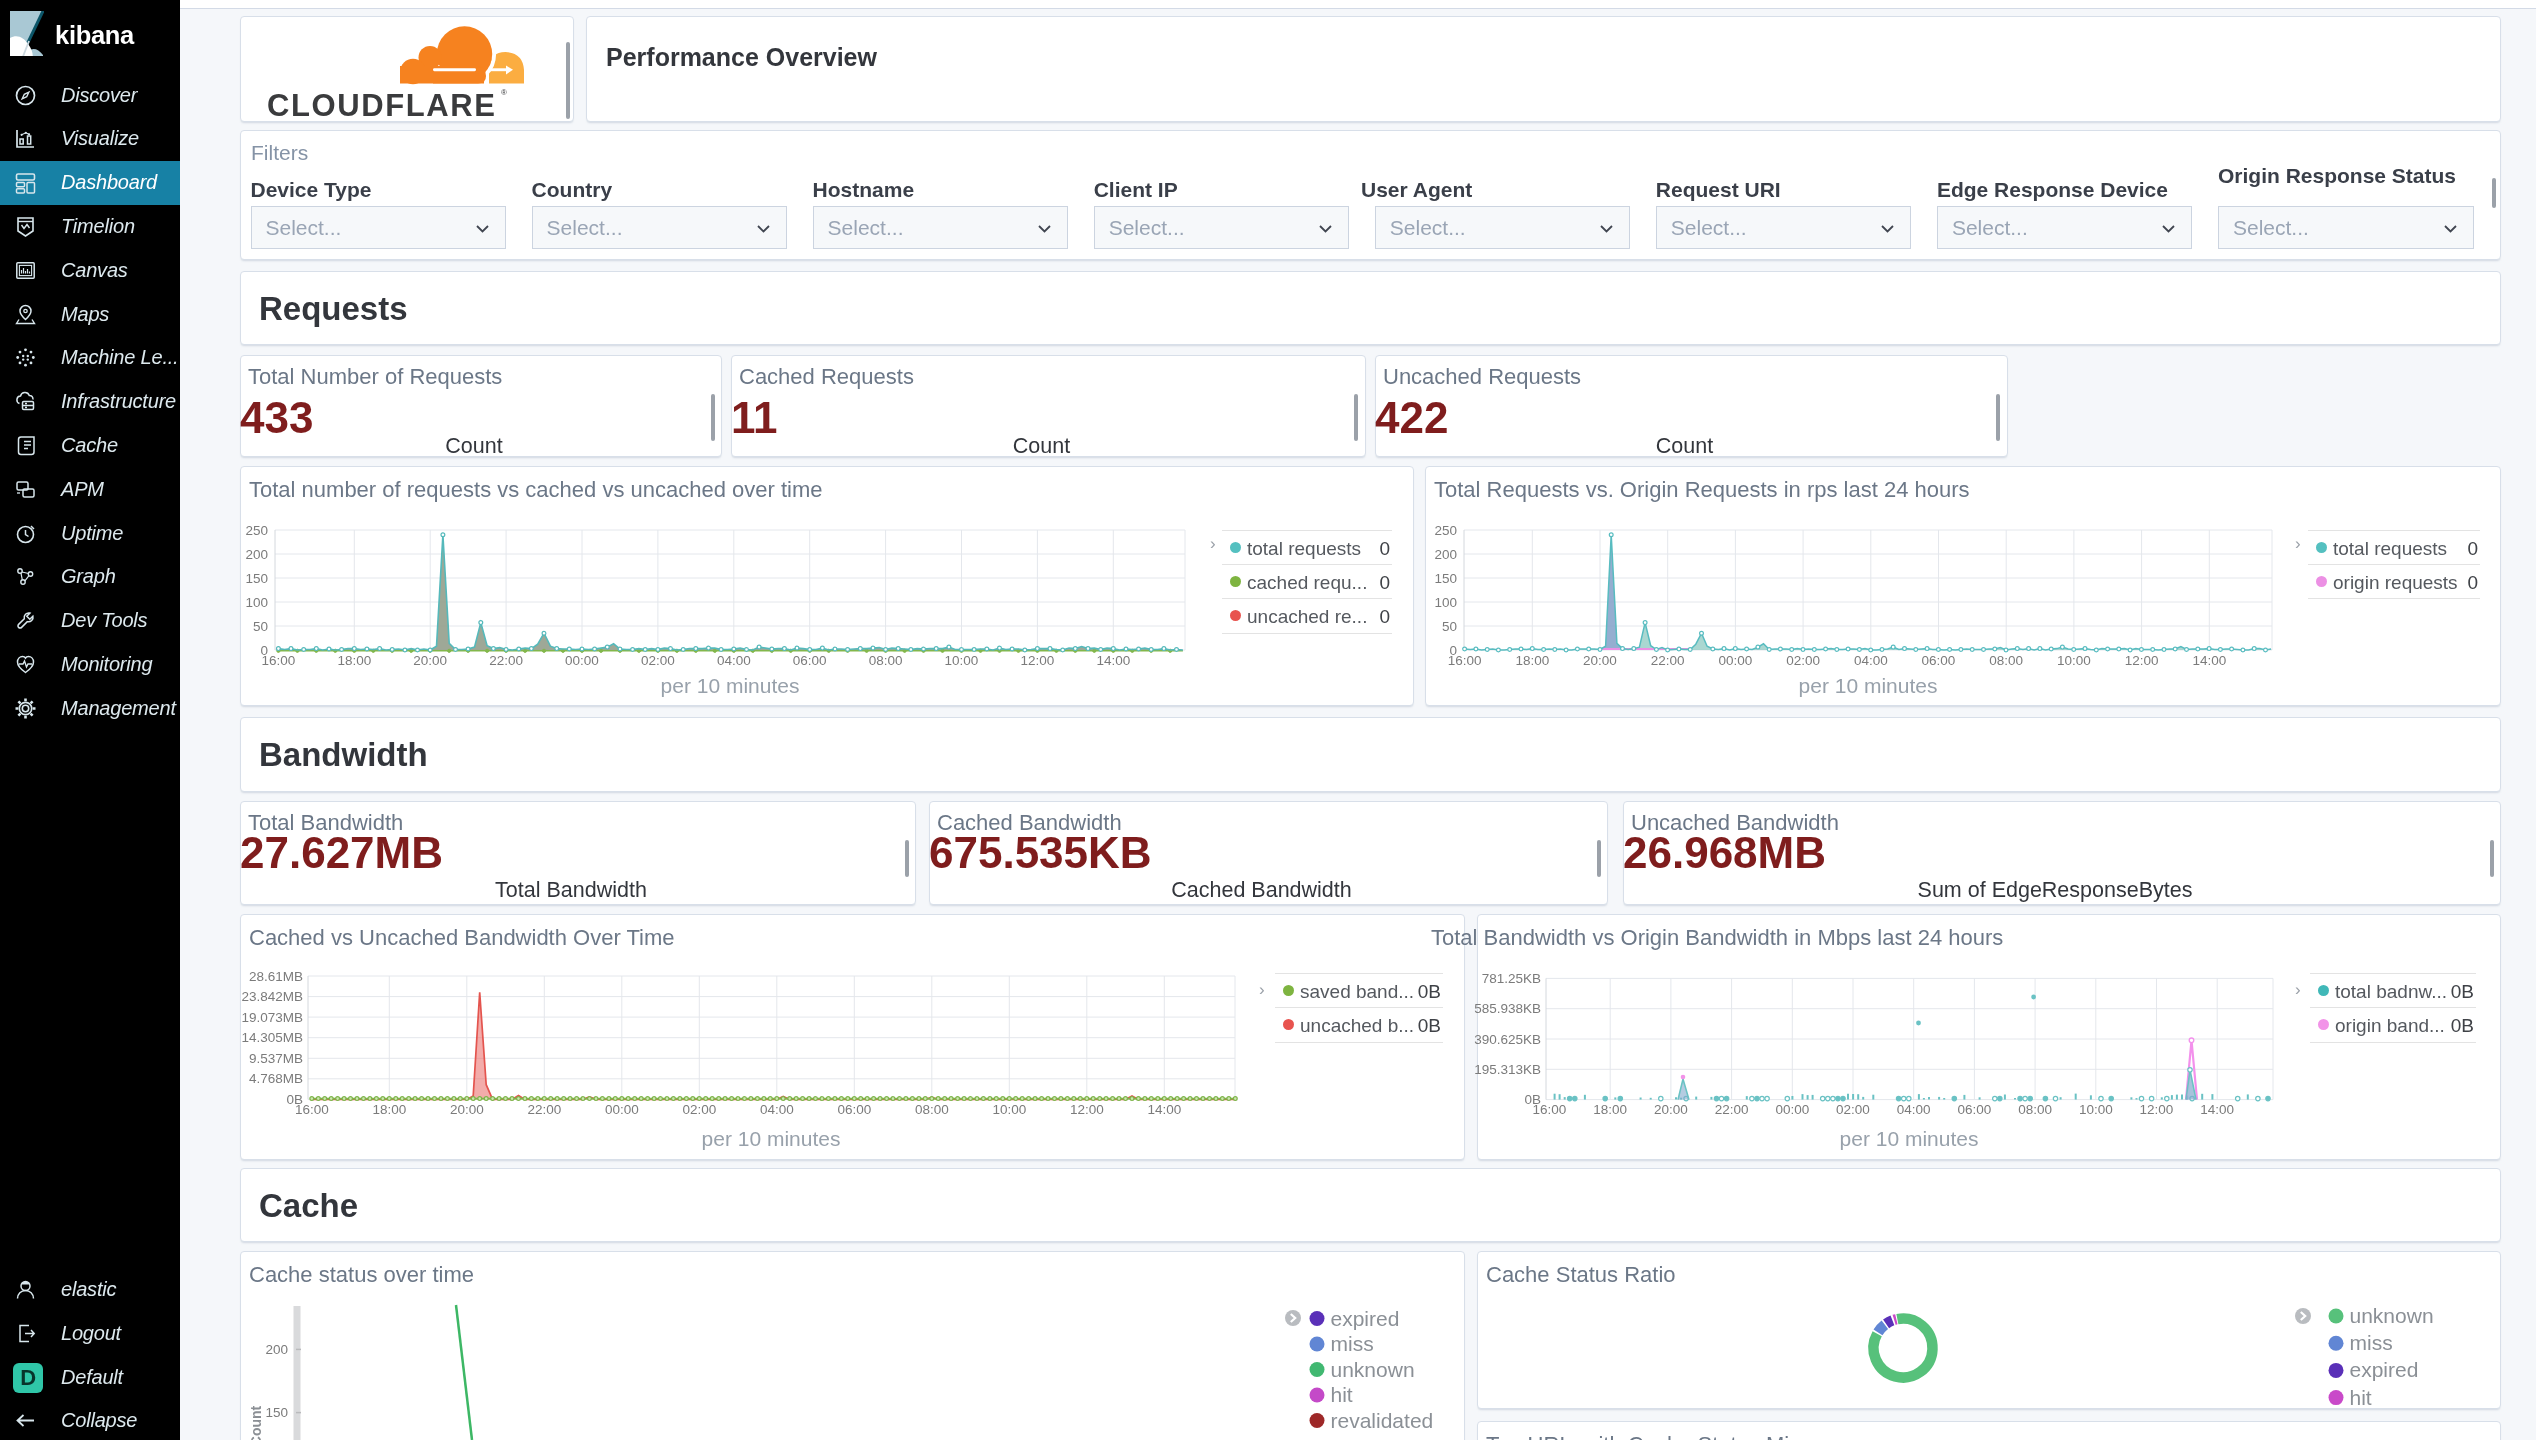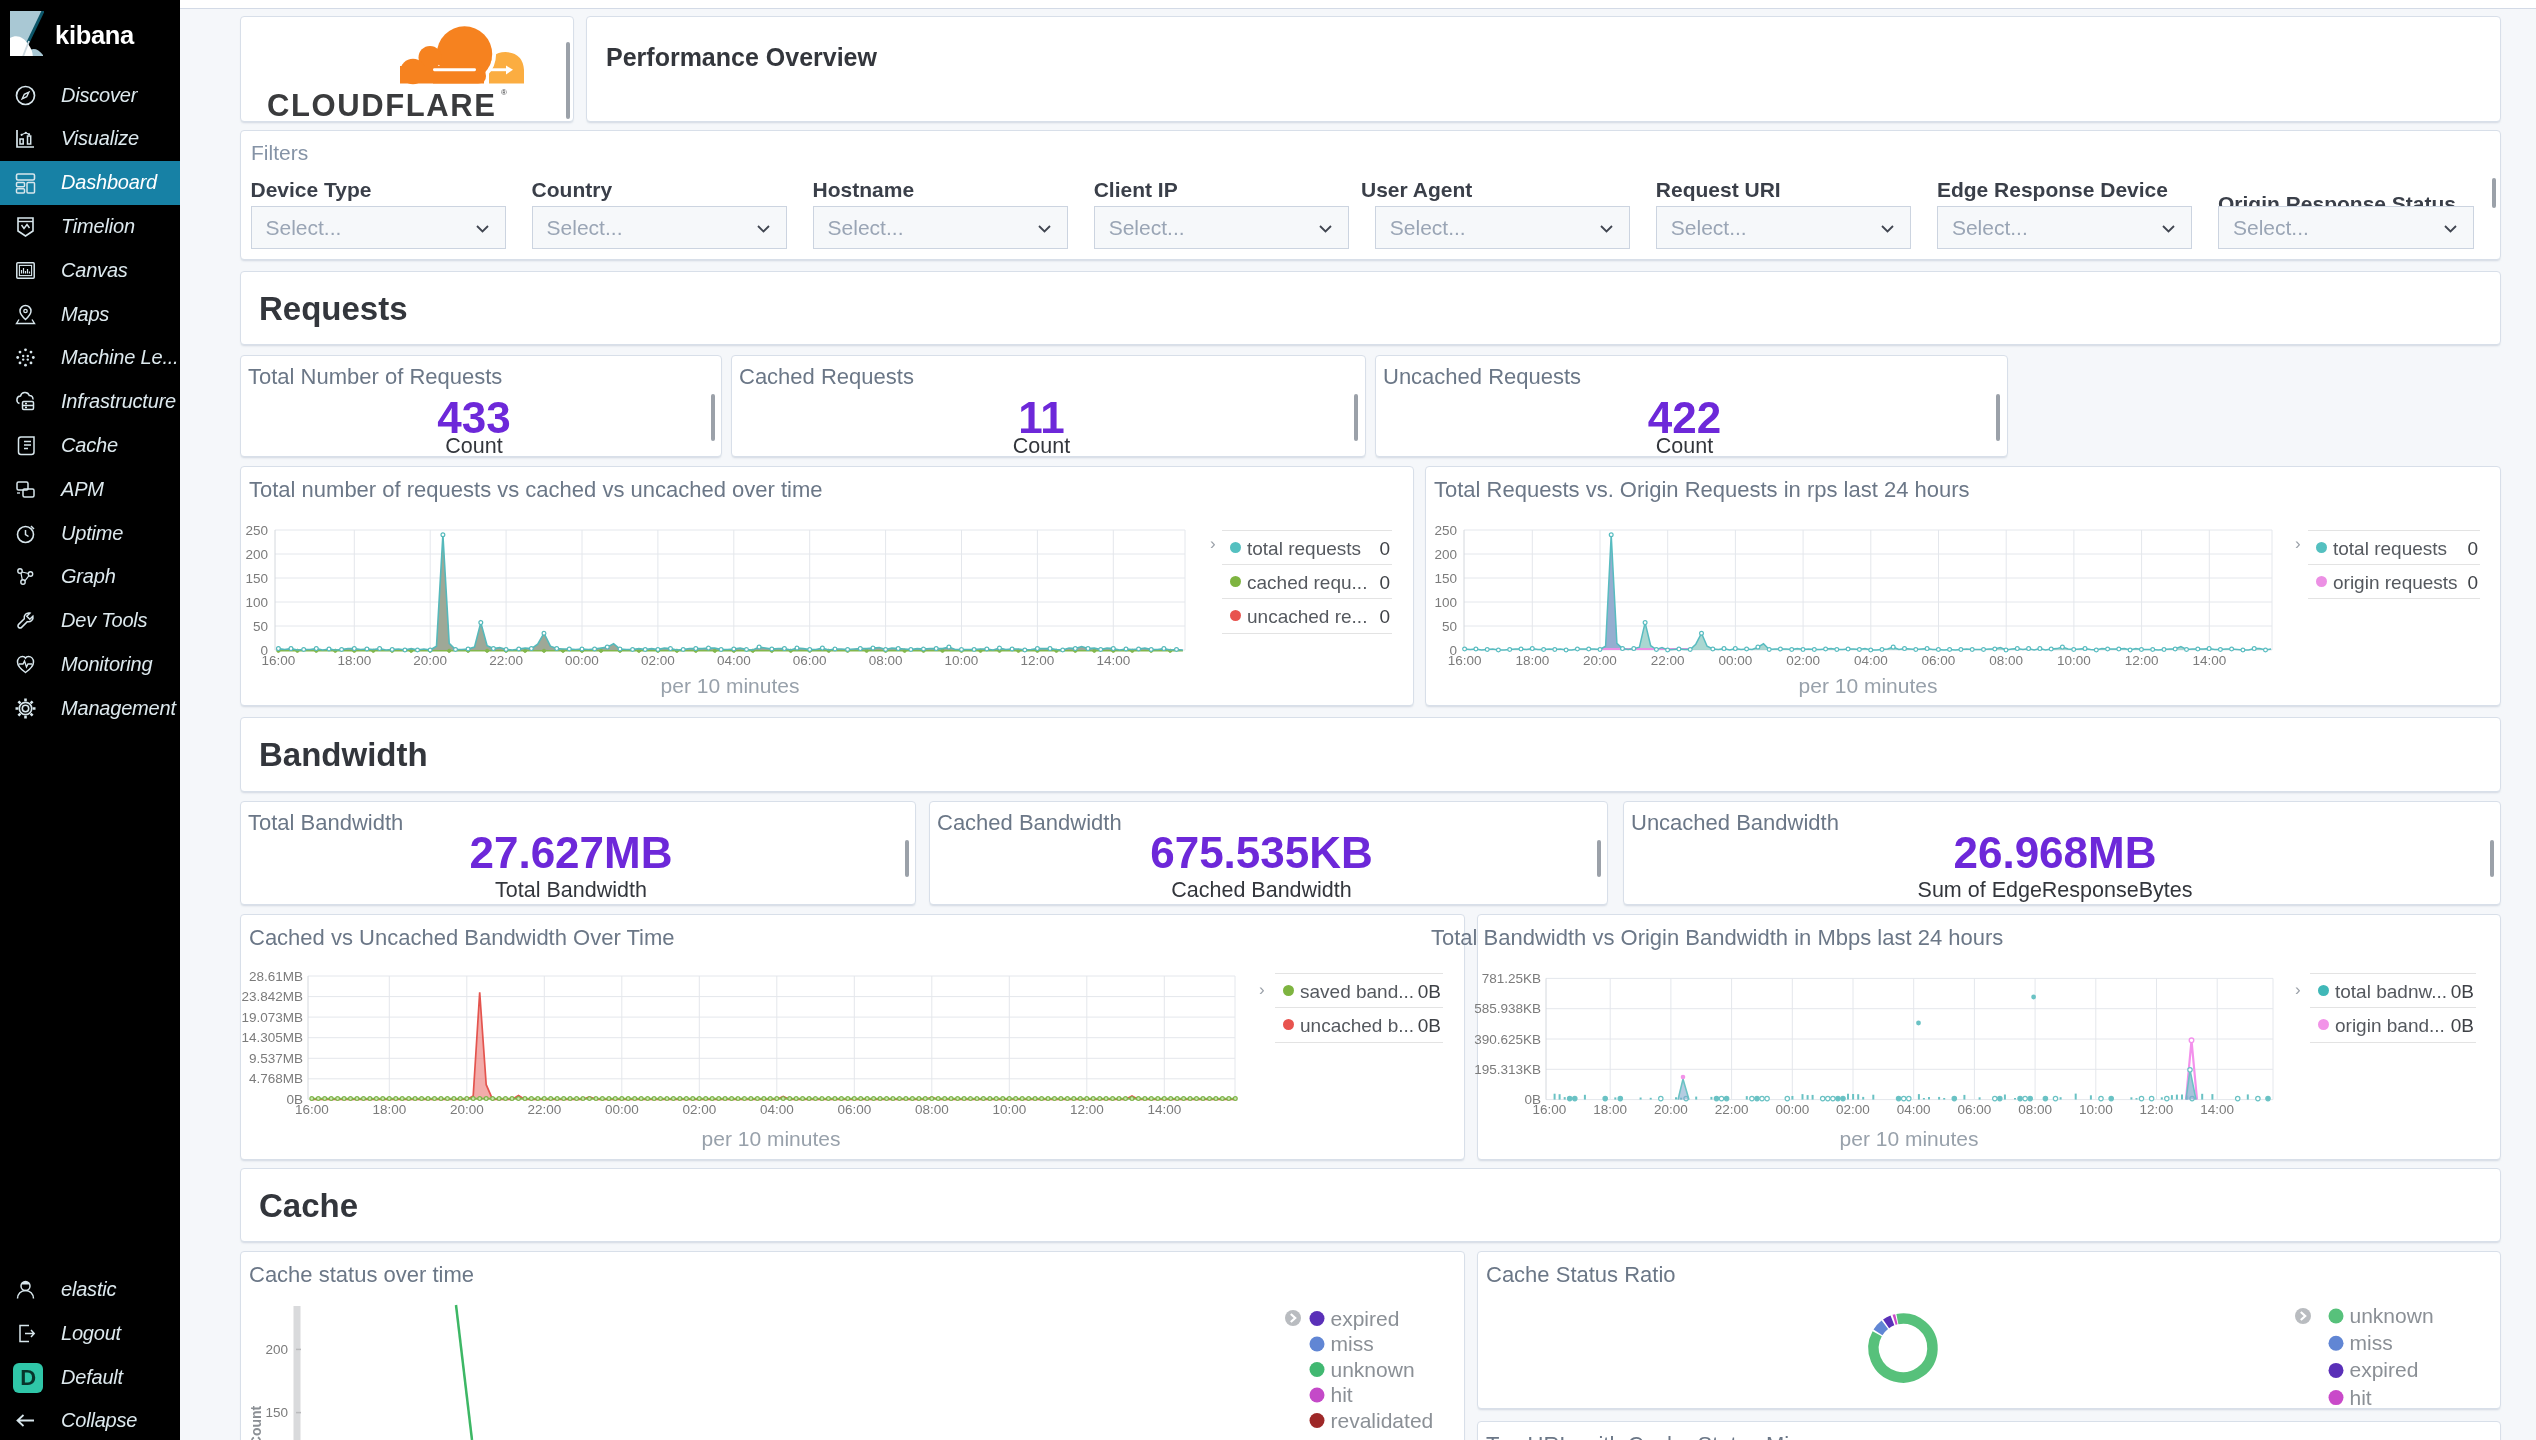--- a/index.html
+++ b/index.html
@@ -16,21 +16,21 @@
 .panel { position:absolute; background:#fff; border:1px solid #d8dfe9; border-radius:4px;
   box-shadow:0 2px 2px -1px rgba(130,145,170,0.3); }
 .shead { position:absolute; font-size:33px; font-weight:bold; color:#33363c; }
 .ptitle { position:absolute; font-size:25px; font-weight:bold; color:#33363c; }
 .ftitle { position:absolute; font-size:21px; color:#8593a6; }
 .flabel { position:absolute; font-size:21px; font-weight:bold; color:#3a3f49; }
 .fselect { position:absolute; width:255.6px; height:42.5px; background:#f6f8fa; border:1px solid #ccd4e0; }
 .fsel-tx { position:absolute; left:14px; top:9px; font-size:21px; color:#9aa5b5; }
 .fsel-ch { position:absolute; right:16px; top:18px; }
 .vtitle { position:absolute; font-size:22px; color:#6b7787; white-space:nowrap; }
-.mval { position:absolute; font-size:44px; font-weight:bold; color:#6d28d9; text-align:center; line-height:1; }
+.mval { position:absolute; font-size:44px; font-weight:bold; color:#7f1d1d; line-height:1; }
 .mlab { position:absolute; font-size:21.5px; color:#33363c; text-align:center; line-height:1; }
 .sbar { position:absolute; width:4px; background:#9ba1a9; border-radius:2px; }
 .tleg { position:absolute; }
 .tleg-row { position:relative; border-top:1px solid #e3e3e3; }
 .tleg:after { content:""; display:block; border-top:1px solid #e3e3e3; }
 .tleg-dot { position:absolute; left:8px; top:11px; width:11px; height:11px; border-radius:50%; }
 .tleg-lab { position:absolute; left:25px; top:7px; font-size:19px; color:#55595f; white-space:nowrap; }
 .tleg-val { position:absolute; right:2px; top:7px; font-size:19px; color:#3f4247; }
 svg.overlay { position:absolute; left:0; top:0; z-index:3; }
 </style></head>
@@ -291,21 +291,21 @@
       <path d="M1 1 L6.5 6.5 L12 1" stroke="#404550" stroke-width="1.8" fill="none"></path>
     </svg>
   </div>
 <div class="flabel" style="left:1936.9px;top:178px">Edge Response Device</div>
 <div class="fselect" style="left:1936.9px;top:206px">
     <span class="fsel-tx">Select...</span>
     <svg width="13" height="8" viewBox="0 0 13 8" class="fsel-ch">
       <path d="M1 1 L6.5 6.5 L12 1" stroke="#404550" stroke-width="1.8" fill="none"></path>
     </svg>
   </div>
-<div class="flabel" style="left:2218.0px;top:192px">Origin Response Status</div>
+<div class="flabel" style="left:2218.0px;top:164px">Origin Response Status</div>
 <div class="fselect" style="left:2218.0px;top:206px">
     <span class="fsel-tx">Select...</span>
     <svg width="13" height="8" viewBox="0 0 13 8" class="fsel-ch">
       <path d="M1 1 L6.5 6.5 L12 1" stroke="#404550" stroke-width="1.8" fill="none"></path>
     </svg>
   </div>
 <div class="vtitle" style="left:248px;top:364px">Total Number of Requests</div>
 <div class="mval" style="left:240px;top:396px;width:468px">433</div>
 <div class="mlab" style="left:240px;top:436px;width:468px">Count</div>
 <div class="vtitle" style="left:739px;top:364px">Cached Requests</div>

